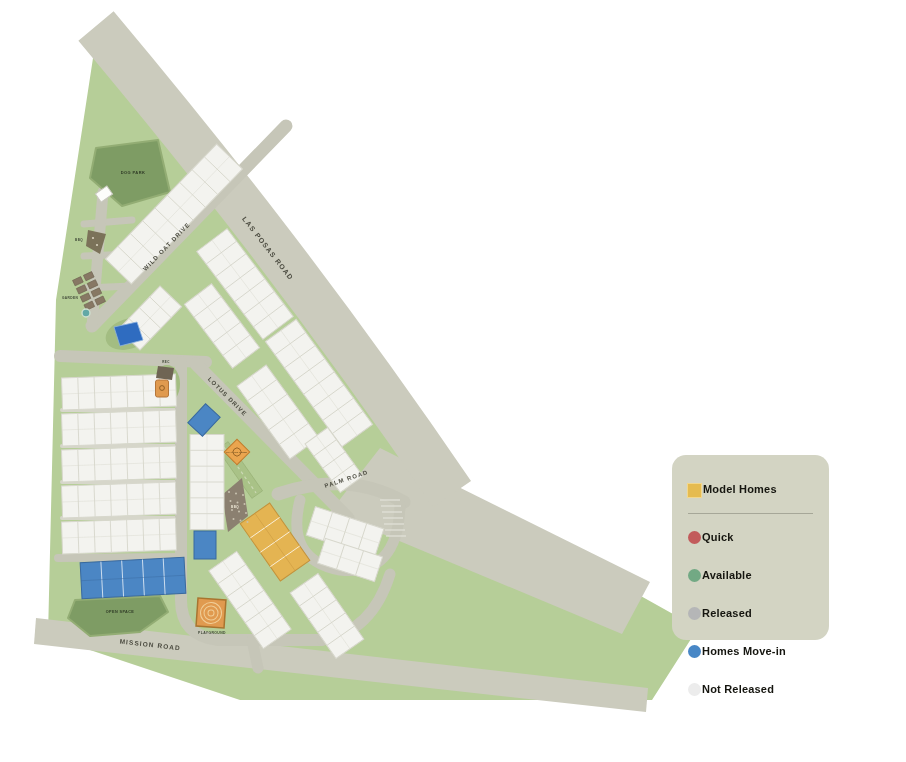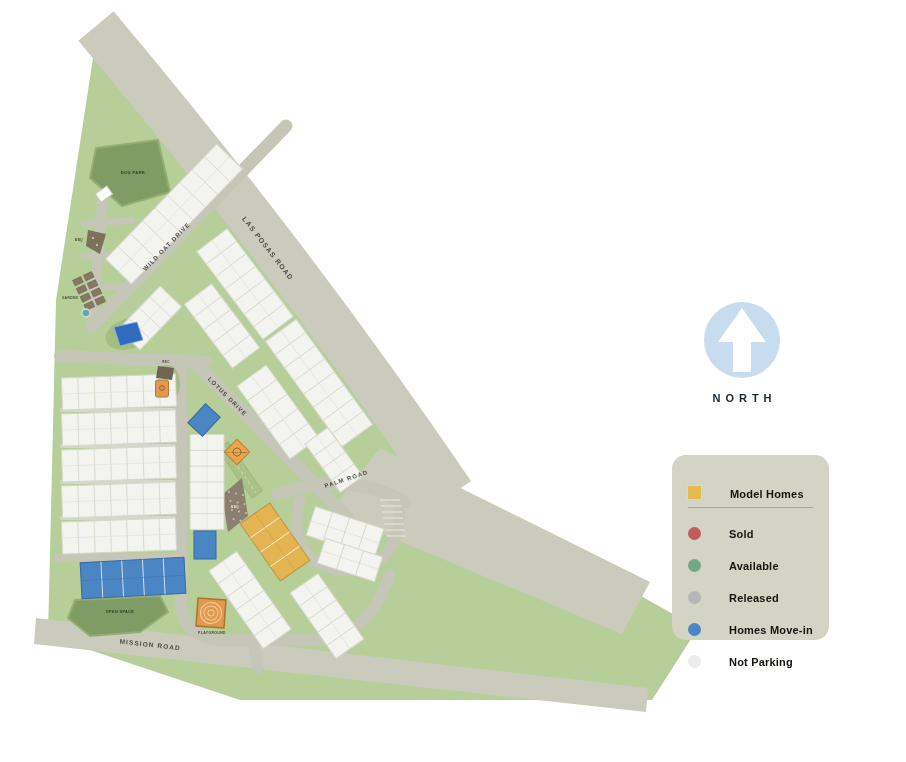--- a/index.html
+++ b/index.html
@@ -7,21 +7,21 @@
          font-family:"Liberation Sans",sans-serif;}
   svg text{font-family:"Liberation Sans",sans-serif;font-weight:bold;}
   .road-label{letter-spacing:1.1px;}
   .area-label{letter-spacing:.4px;}
   #plan{position:absolute;left:0;top:0;}
   .north{position:absolute;left:698px;top:300px;width:88px;text-align:center;}
   .north-label{margin-top:8px;font-size:11px;font-weight:bold;letter-spacing:5px;
                padding-left:5px;color:#1b2630;}
   .lg{position:absolute;left:672px;top:455px;width:157px;height:185px;border-radius:14px;
       padding:11px 15px;box-sizing:border-box;}
-  .lg-row{display:flex;align-items:flex-end;gap:28px;margin:11px 0;height:21px;}
+  .lg-row{display:flex;align-items:flex-start;gap:1px;margin:17px 0;height:21px;}
   .lg-row.title{height:23px;margin-bottom:2px;}
   .sw{flex:0 0 auto;display:inline-block;box-sizing:border-box;}
   .sw.sq{width:15px;height:15px;border:1.5px solid #f2d78c;}
   .sw.ci{width:13px;height:13px;border-radius:50%;margin-left:1px;}
   .lg-label{font-size:11px;font-weight:bold;color:#15150f;letter-spacing:.2px;white-space:nowrap;}
   .lg-divider{height:1px;background:#a6a798;margin:7px 1px;}
 </style>
 </head>
 <body>
 
@@ -295,48 +295,41 @@
         <text transform="translate(79,241)" font-size="3" fill="#3e4636" text-anchor="middle" class="area-label">BBQ</text>
         <text transform="translate(70,299)" font-size="3.2" fill="#3e4636" text-anchor="middle" class="area-label">GARDEN</text>
         <text transform="translate(166,363)" font-size="3" fill="#3e4636" text-anchor="middle" class="area-label">REC</text>
         <text transform="translate(237,453)" font-size="2.4" fill="#5c4418" text-anchor="middle" class="area-label">PLAYGROUND</text>
         <text transform="translate(235,508)" font-size="3" fill="#f1ead9" text-anchor="middle" class="area-label">BBQ</text>
         <text transform="translate(120,613)" font-size="3.8" fill="#2f3a26" text-anchor="middle" class="area-label">OPEN SPACE</text>
         <text transform="translate(212,634)" font-size="3.4" fill="#3e4636" text-anchor="middle" class="area-label">PLAYGROUND</text>
       </g>
   </svg>
 
-  <div class="north">
-    <svg width="88" height="80" viewBox="0 0 88 80">
-      <circle cx="44" cy="40" r="38" fill="#c7dcee"></circle>
-      <path d="M44,8 L20,42 L35,42 L35,72 L53,72 L53,42 L68,42 Z" fill="#ffffff"></path>
-    </svg>
-    <div class="north-label">NORTH</div>
-  </div>
 
   <div class="lg" id="legend" style="background: rgb(211, 212, 195);">
       <div class="lg-row title">
         <span class="sw sq" style="background: rgb(229, 187, 80); border-color: rgb(242, 215, 140);"></span>
         <span class="lg-label">Model Homes</span>
       </div>
       <div class="lg-divider" style="background: rgb(166, 167, 152);"></div>
       <div class="lg-row">
         <span class="sw ci" style="background: rgb(194, 91, 91);"></span>
-        <span class="lg-label">Sold</span>
+        <span class="lg-label">Quick</span>
       </div>
       <div class="lg-row">
         <span class="sw ci" style="background: rgb(114, 169, 132);"></span>
         <span class="lg-label">Available</span>
       </div>
       <div class="lg-row">
         <span class="sw ci" style="background: rgb(181, 182, 183);"></span>
         <span class="lg-label">Released</span>
       </div>
       <div class="lg-row">
         <span class="sw ci" style="background: rgb(72, 135, 198);"></span>
         <span class="lg-label">Homes Move-in</span>
       </div>
       <div class="lg-row">
         <span class="sw ci" style="background: rgb(236, 236, 236);"></span>
-        <span class="lg-label">Not Parking</span>
+        <span class="lg-label">Not Released</span>
       </div>
     </div>
 </div>
 
 </body></html>

